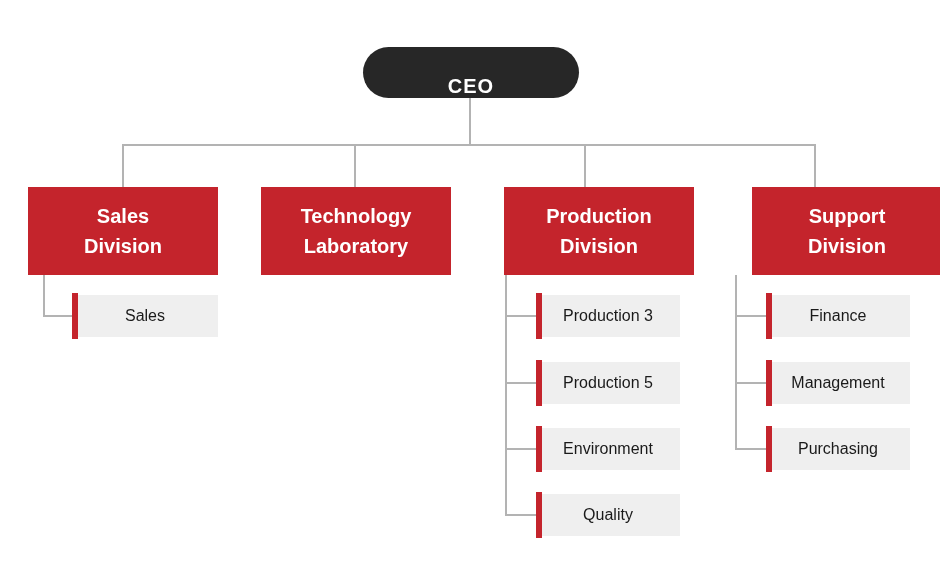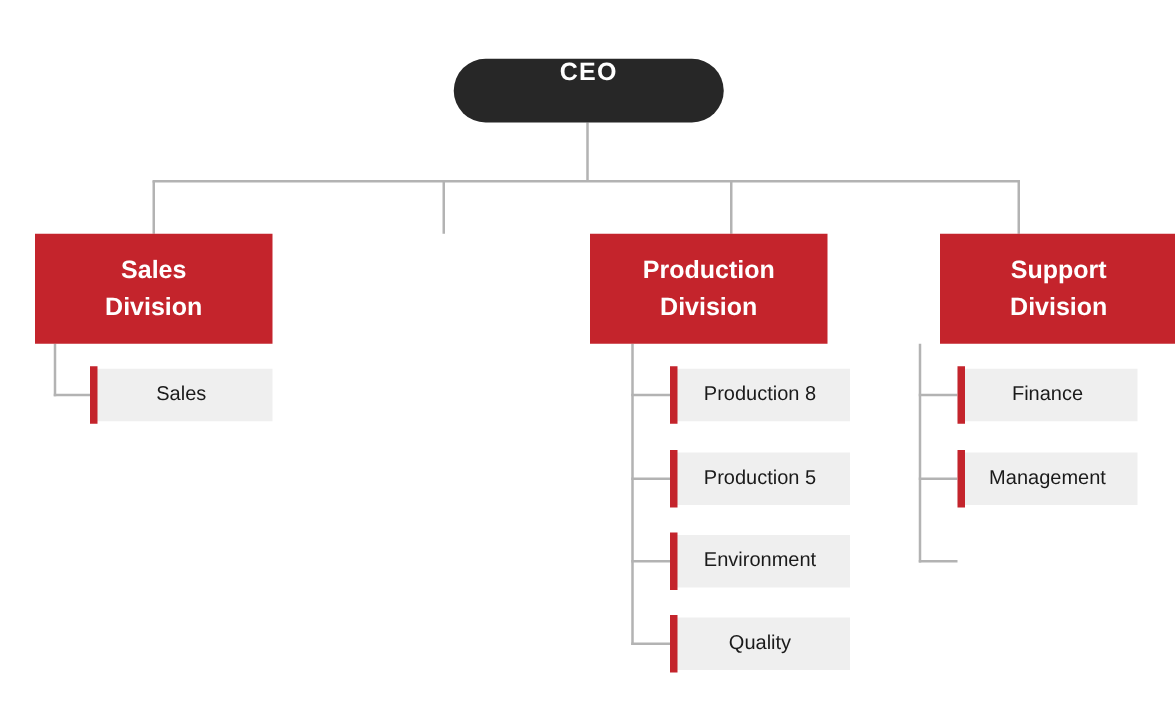--- a/index.html
+++ b/index.html
@@ -19,21 +19,21 @@
   .line { position: absolute; background: var(--line); }
   .line.v { width: 2px; }
   .line.h { height: 2px; }
 
   .ceo {
     position: absolute;
     left: 363px; top: 47px;
     width: 216px; height: 51px;
     background: var(--dark);
     border-radius: 26px;
-    display: flex; align-items: flex-start; justify-content: center;
+    display: flex; align-items: flex-end; justify-content: center;
     color: var(--node_text);
     font-size: 20px; font-weight: 700; letter-spacing: 1px;
   }
 
   .division {
     position: absolute;
     top: 187px; width: 190px; height: 88px;
     background: var(--red);
     display: flex; align-items: center; justify-content: center;
     color: var(--node_text);
@@ -83,37 +83,41 @@
   <div class="line h" style="left:735px;top:448px;width:31px"></div>
 
   <div class="ceo">
     <span>CEO</span>
   </div>
 
   <div class="division" style="left:28px">
     <span class="dlabel">Sales
 Division</span>
   </div>
-  <div class="division" style="left:472px">
+  <div class="division" style="left:261px">
+    <span class="dlabel">Technology
+Laboratory</span>
+  </div>
+  <div class="division" style="left:504px">
     <span class="dlabel">Production
 Division</span>
   </div>
   <div class="division" style="left:752px">
     <span class="dlabel">Support
 Division</span>
   </div>
 
   <div class="sub" style="left:72px;top:295px;width:146px">
     <span class="bar"></span>
     <span class="slabel">Sales</span>
   </div>
 
   <div class="sub" style="left:536px;top:295px;width:144px">
     <span class="bar"></span>
-    <span class="slabel">Production 8</span>
+    <span class="slabel">Production 3</span>
   </div>
   <div class="sub" style="left:536px;top:362px;width:144px">
     <span class="bar"></span>
     <span class="slabel">Production 5</span>
   </div>
   <div class="sub" style="left:536px;top:494px;width:144px">
     <span class="bar"></span>
     <span class="slabel">Quality</span>
   </div>
   <div class="sub" style="left:536px;top:428px;width:144px">
@@ -122,14 +126,18 @@
   </div>
 
   <div class="sub" style="left:766px;top:362px;width:144px">
     <span class="bar"></span>
     <span class="slabel">Management</span>
   </div>
   <div class="sub" style="left:766px;top:295px;width:144px">
     <span class="bar"></span>
     <span class="slabel">Finance</span>
   </div>
+  <div class="sub" style="left:766px;top:428px;width:144px">
+    <span class="bar"></span>
+    <span class="slabel">Purchasing</span>
+  </div>
 
 </div>
 
 </body></html>

